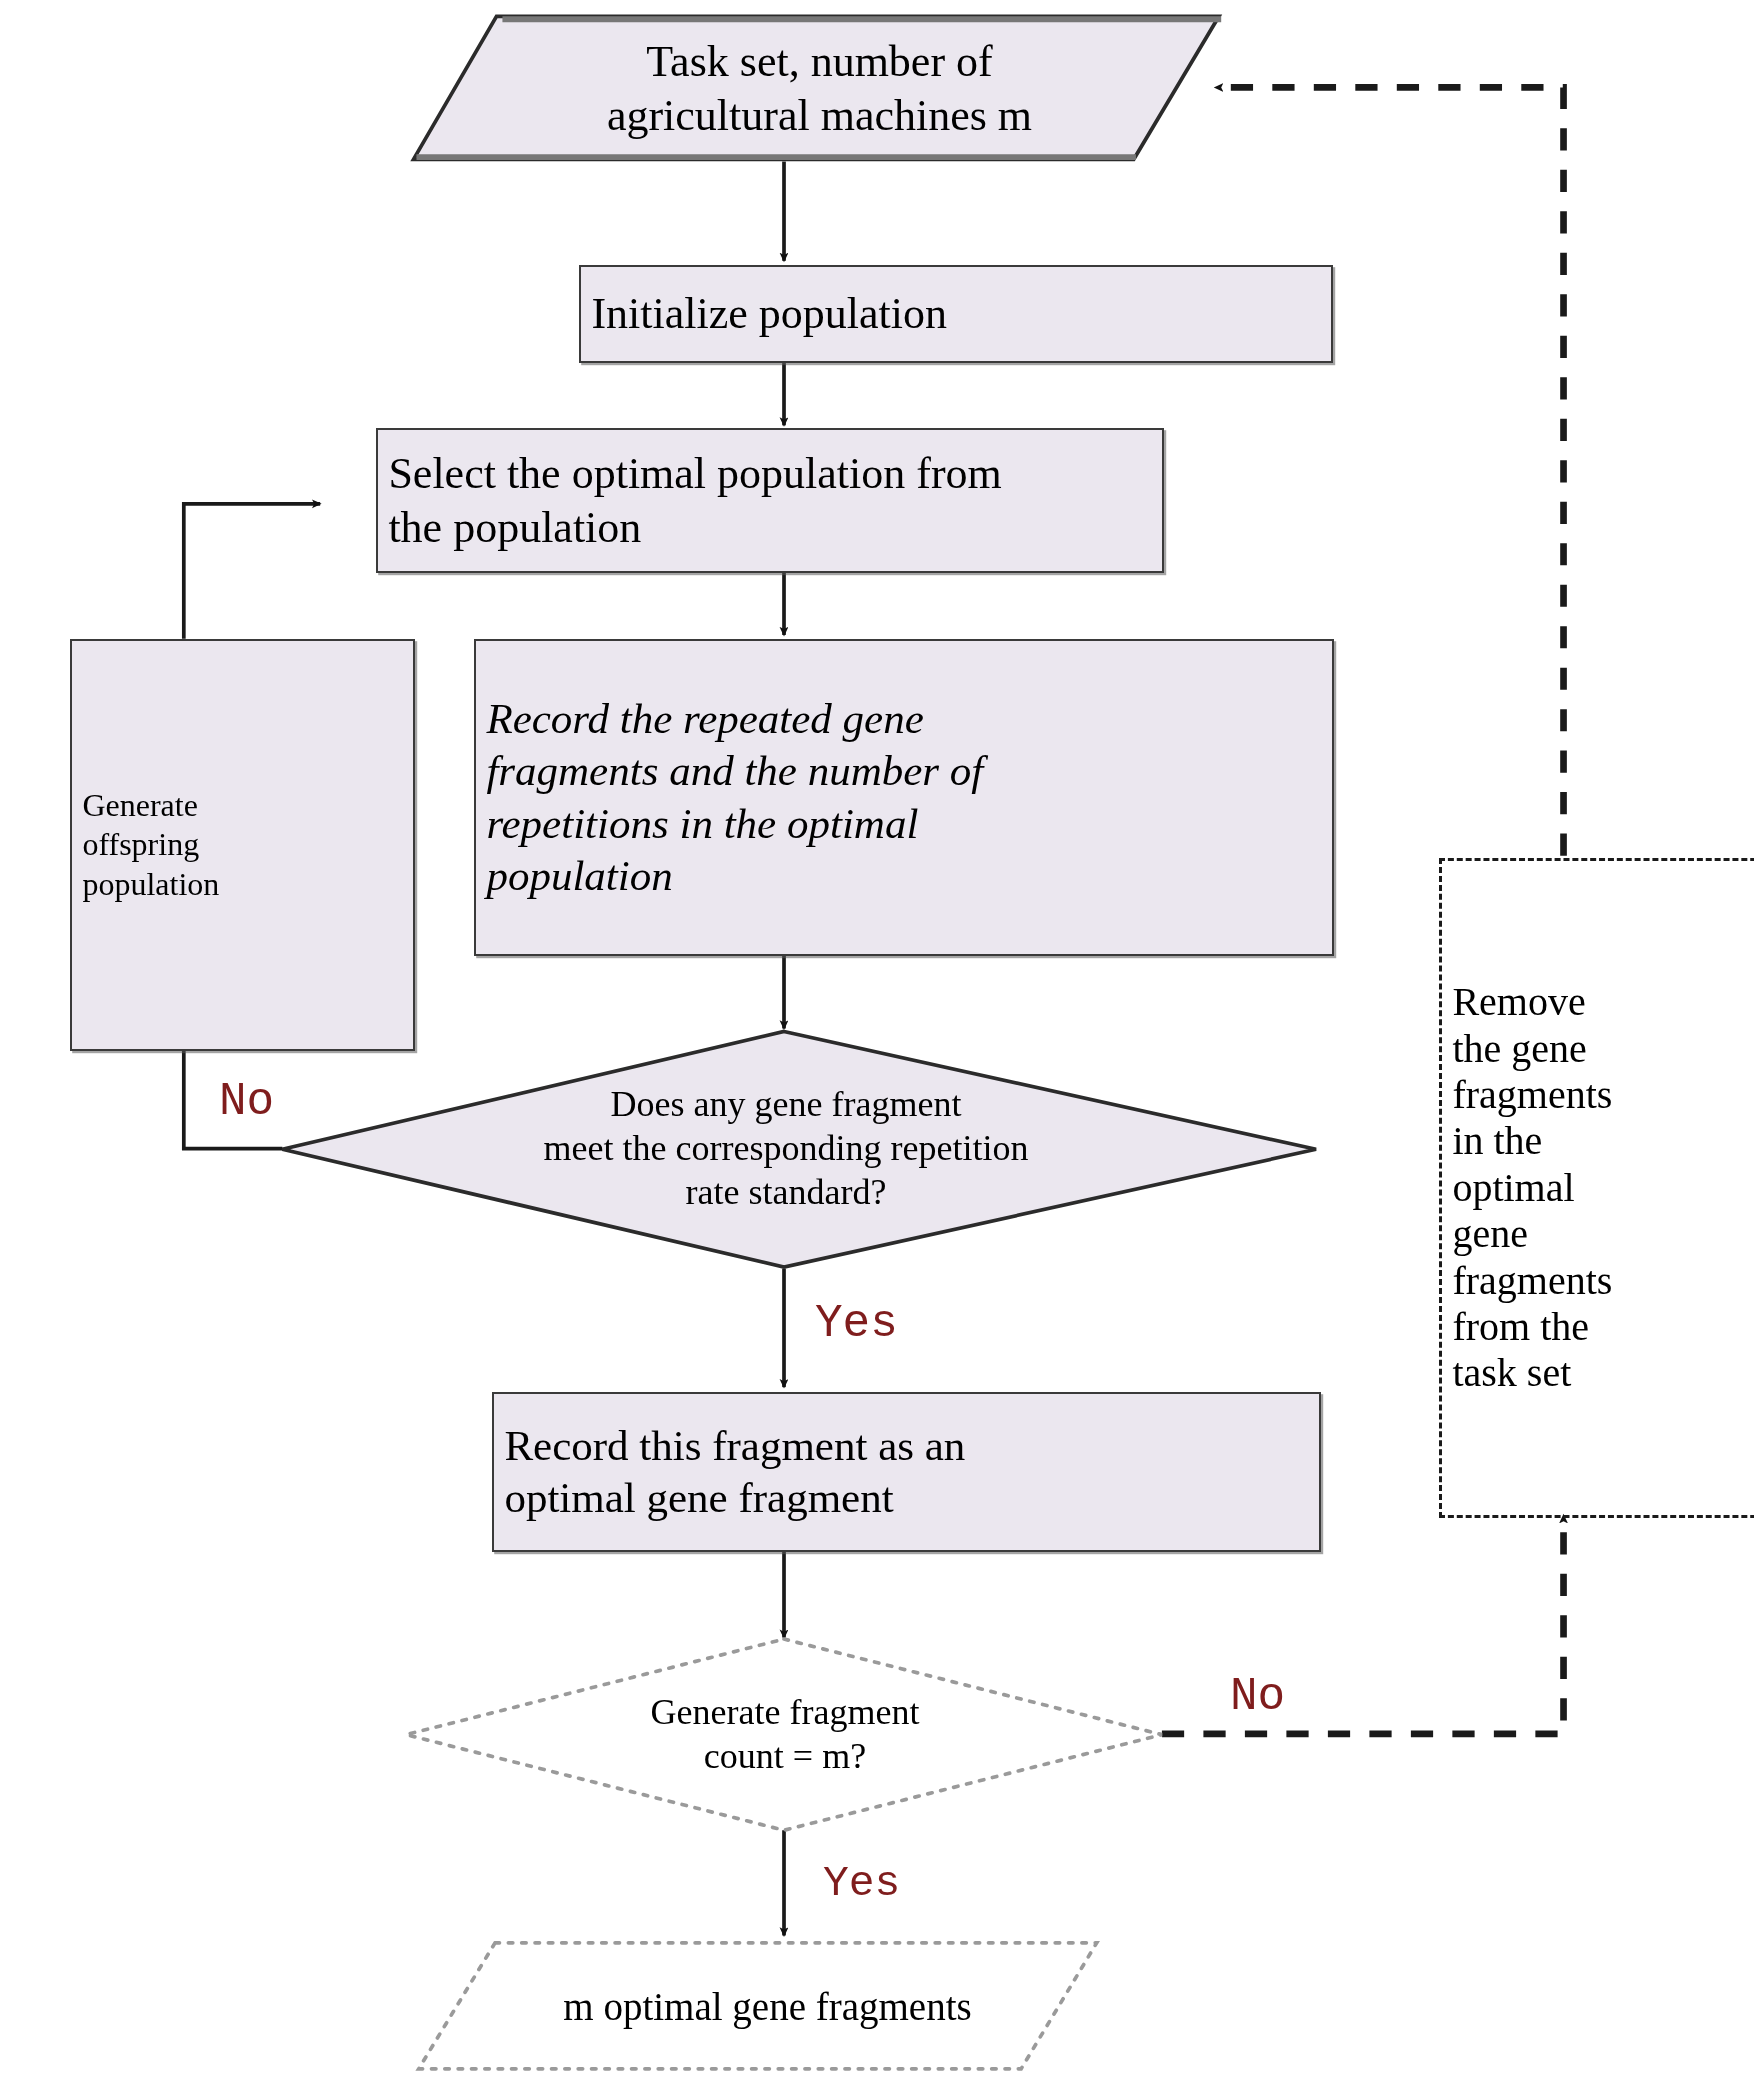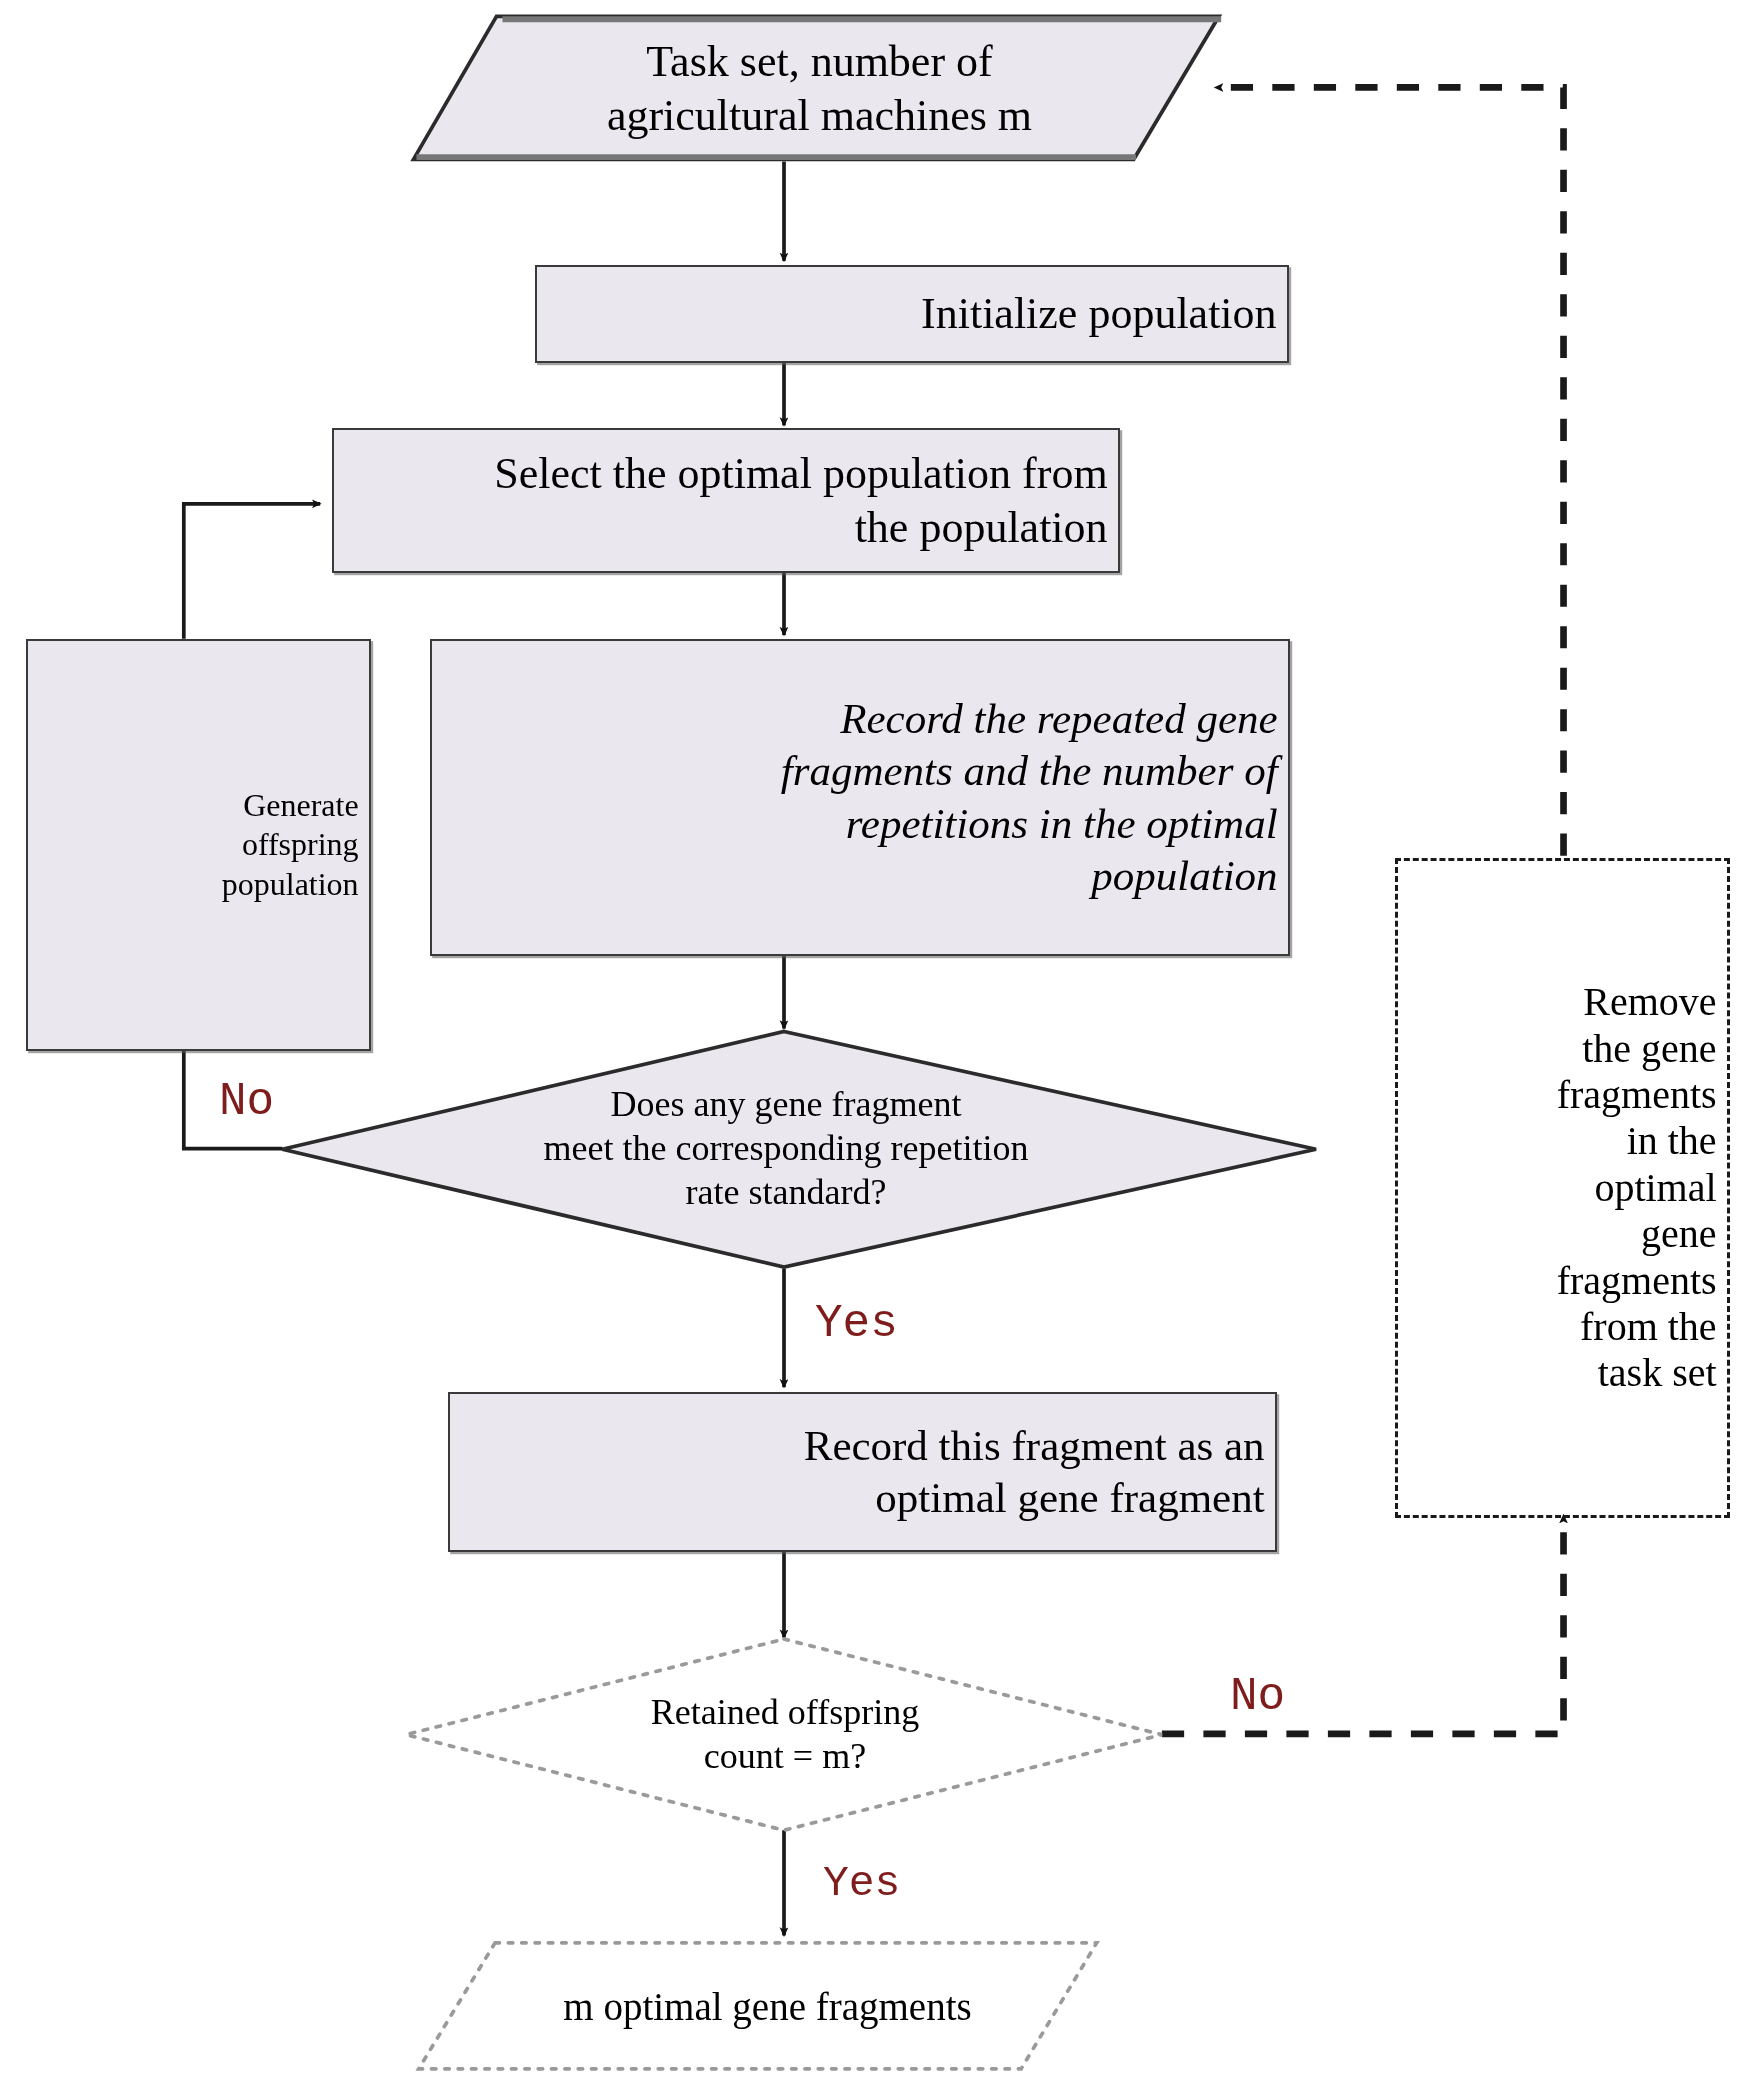--- a/index.html
+++ b/index.html
@@ -20,26 +20,27 @@
     left: 0;
     top: 0;
     width: 1754px;
     height: 2097px;
   }
   .node {
     position: absolute;
     display: flex;
     align-items: center;
     justify-content: center;
-    text-align: right;
+    text-align: left;
     color: #000000;
     line-height: 1.22;
     box-sizing: border-box;
     z-index: 5;
     white-space: pre-line;
+    margin-left: 44px;
   }
   .node.solid-box {
     background: #ebe7ef;
     border: 2.2px solid #3a3a3a;
     box-shadow: 2.2px 2.2px 0 0 rgba(90,90,90,0.55);
   }
   .node.dashed-box {
     background: transparent;
     border: 3px dashed #1a1a1a;
   }
@@ -120,21 +121,21 @@
     <polygon points="668,2622 1480,2622 1378,2792 565,2792" fill="none" stroke="#9a9a9a" stroke-width="5" stroke-dasharray="6 12" stroke-linecap="round"></polygon>
   </svg>
 
   <div class="shape-text" style="left:445px; top:16.3px; width:749px; height:145px; font-size:44px;text-align:center;">Task set, number of
 agricultural machines m</div>
 
   <div class="shape-text" style="left:371px; top:1038px; width:830px; height:222px; font-size:36px;">Does any gene fragment
 meet the corresponding repetition
 rate standard?</div>
 
-  <div class="shape-text" style="left:511px; top:1653px; width:548px; height:163px; font-size:36px;">Retained offspring
+  <div class="shape-text" style="left:511px; top:1653px; width:548px; height:163px; font-size:36px;">Generate fragment
 count = m?</div>
 
   <div class="shape-text" style="left:460px; top:1946px; width:615px; height:122px; font-size:39px;">m optimal gene fragments</div>
 
   <div class="node solid-box" style="left:535px; top:265px; width:754px; height:98px; font-size:44px;">
     <span class="node-label">Initialize population</span>
   </div>
 
   <div class="node solid-box" style="left:332px; top:428px; width:788px; height:145px; font-size:44px;">
     <span class="node-label">Select the optimal population from

